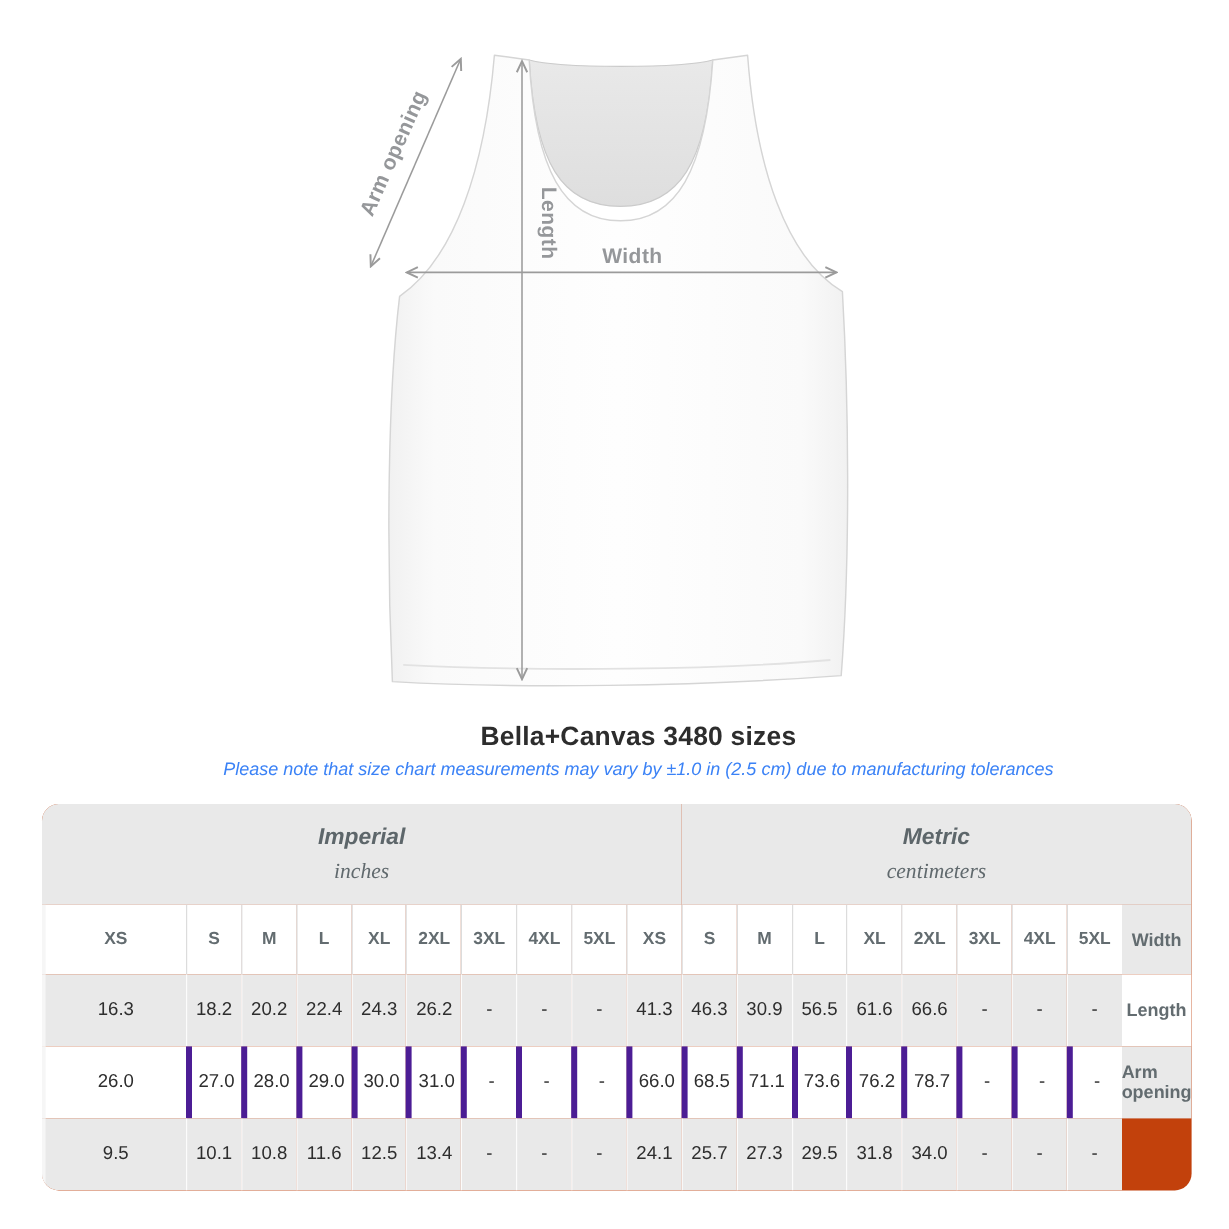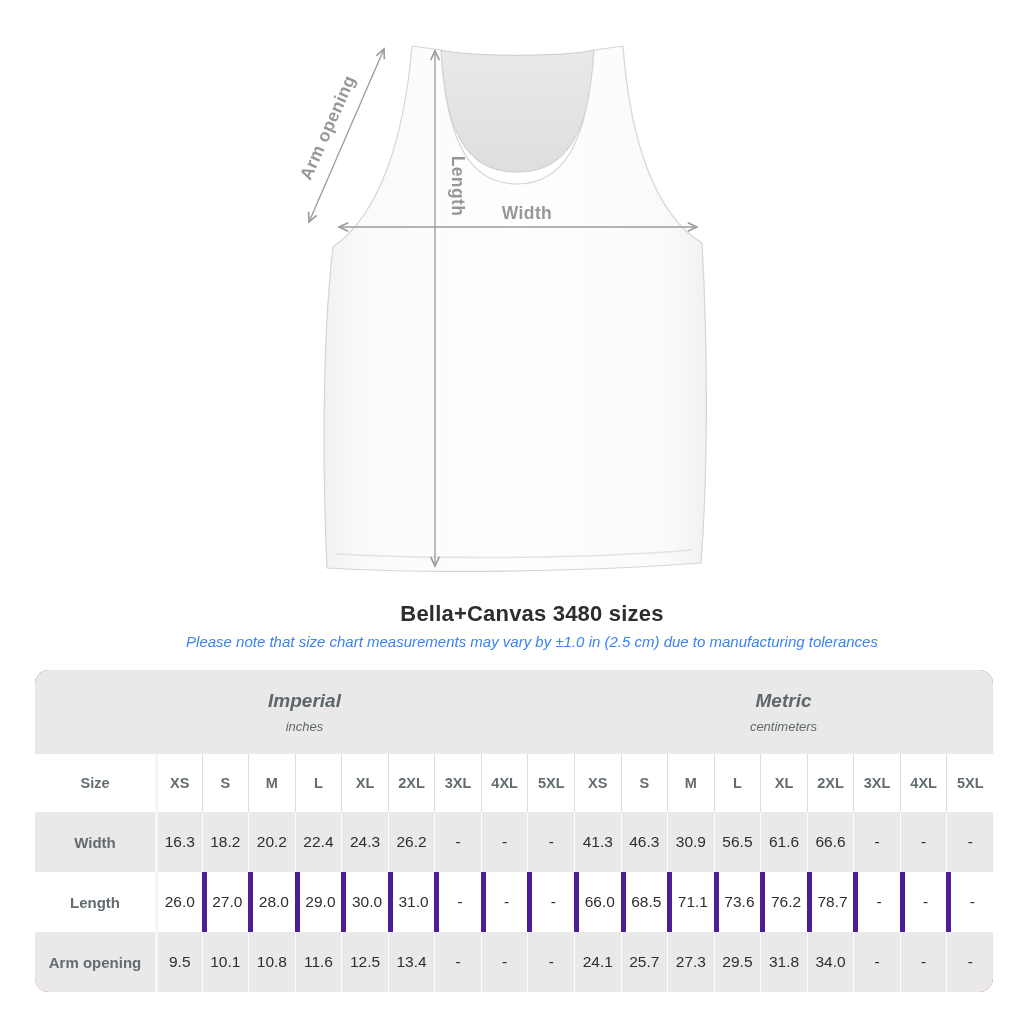--- a/index.html
+++ b/index.html
@@ -23,21 +23,21 @@
     position:absolute;left:35px;top:670px;width:958px;height:322px;
     display:grid;
     grid-template-columns:120px repeat(18,1fr);
     grid-template-rows:84px 58px 60px 60px 60px;
     border-radius:14px;overflow:hidden;background:#c2410c;
   }
   .band{background:#e9e9e9;display:flex;flex-direction:column;align-items:center;justify-content:center;}
   .band-left{grid-column:1/11;}
   .band-right{grid-column:11/20;}
   .unit-label{font-weight:bold;font-style:italic;font-size:19px;color:#5d666a;}
-  .unit-sub{font-style:italic;font-size:13px;color:#60696d;margin-top:7px;}
+  .unit-sub{font-style:italic;font-size:18px;color:#60696d;margin-top:7px;font-family:Liberation Serif, serif;}
   .cell{display:flex;align-items:center;justify-content:center;background:#ffffff;}
   .cell.head{font-weight:bold;font-size:14.5px;color:#636c70;}
   .cell.rowlabel{font-weight:bold;font-size:15px;color:#636c70;}
   .cell.val{font-size:15.5px;color:#2e2e2e;}
   .row-gray{background:#e9e9e9;}
   .row-white{background:#ffffff;}
   .b-head{border-left:1px solid #dcdcdc;}
   .row-white.b-line{border-left:5px solid #4c1d95;}
   .row-gray.b-line{border-left:1px solid rgba(255,255,255,.85);}
   .first-data{border-left:3px solid #f6f6f6;}
@@ -93,21 +93,20 @@
 
 <div class="size-table">
   <div class="band band-left">
     <div class="unit-label">Imperial</div>
     <div class="unit-sub">inches</div>
   </div>
   <div class="band band-right">
     <div class="unit-label">Metric</div>
     <div class="unit-sub">centimeters</div>
   </div>
-  <div class="cell head">Size</div>
 
 <div class="cell head first-data">XS</div>
     <div class="cell head b-head">S</div>
     <div class="cell head b-head">M</div>
     <div class="cell head b-head">L</div>
     <div class="cell head b-head">XL</div>
     <div class="cell head b-head">2XL</div>
     <div class="cell head b-head">3XL</div>
     <div class="cell head b-head">4XL</div>
     <div class="cell head b-head">5XL</div>

